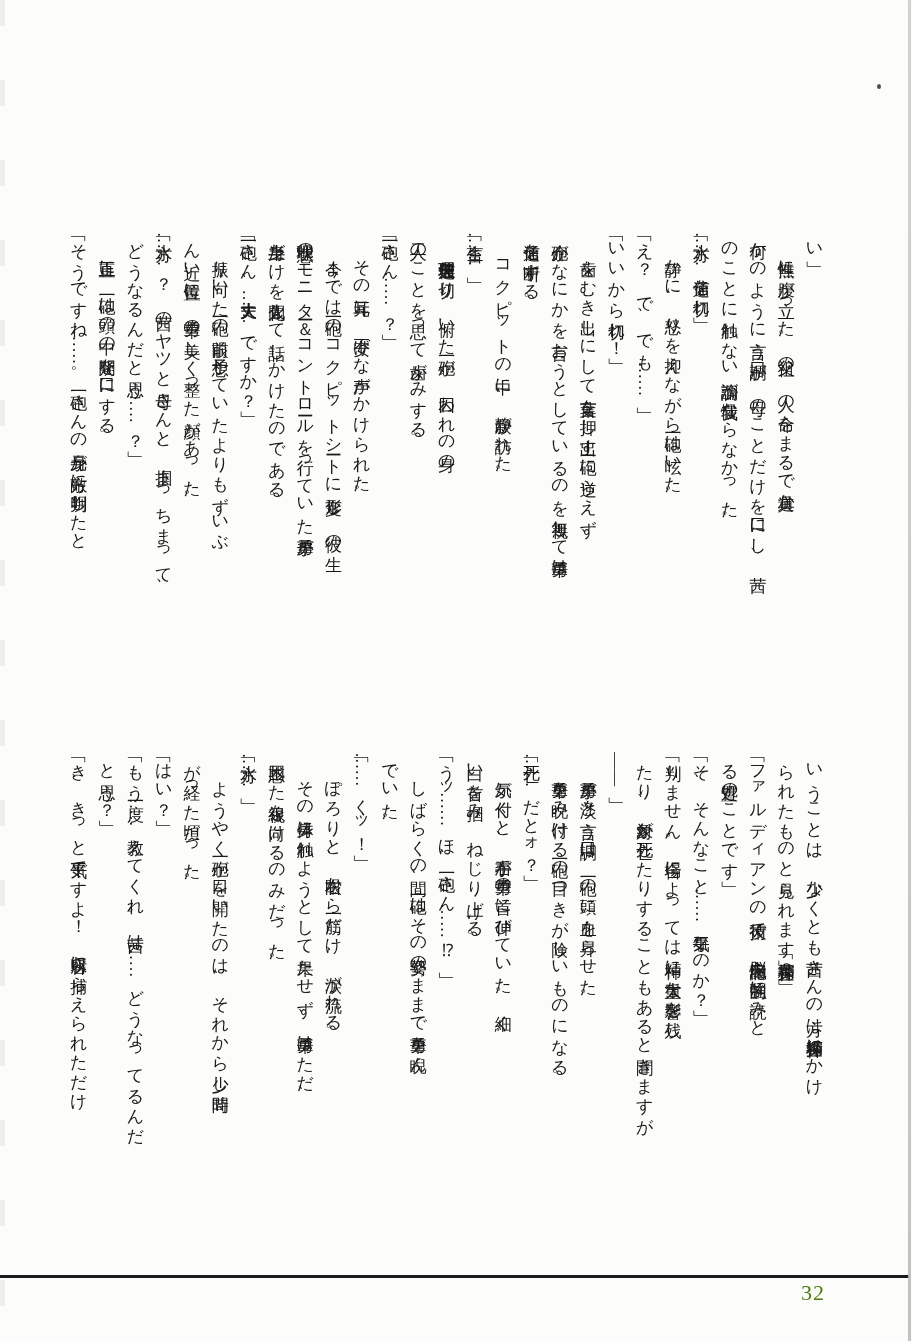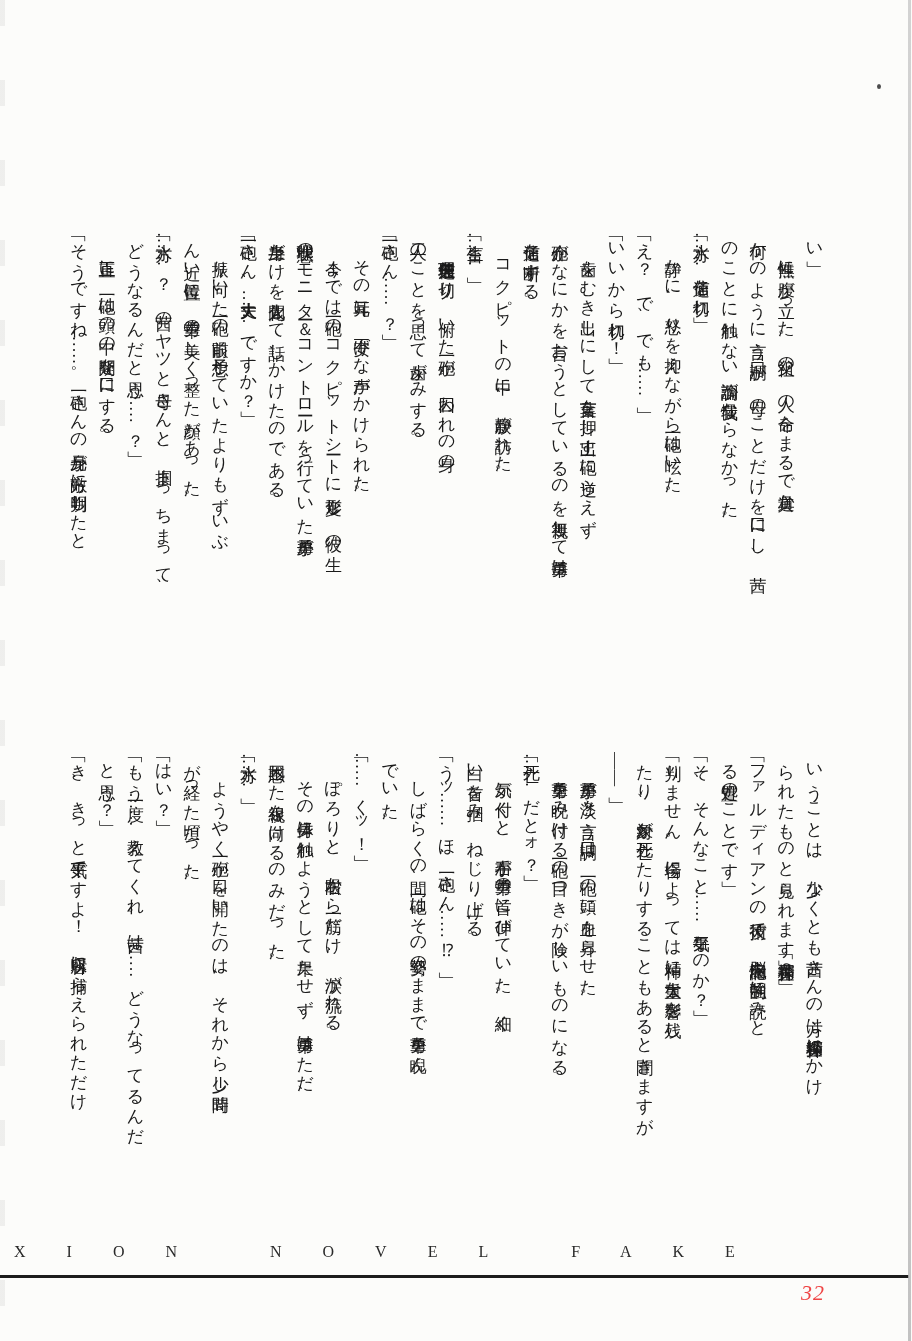--- a/index.html
+++ b/index.html
@@ -38,23 +38,22 @@
   }
   .footer-title span{letter-spacing:41px;}
   .footer-title .w1{margin-right:52px;}
   .footer-title .w2{margin-right:42px;}
   .footer-rule{
     position:absolute;left:0;top:1275px;
     width:909px;height:3px;background:#1c1c1c;
   }
   .page-number{
     position:absolute;left:801px;top:1280px;
-    font-size:22px;color:#ef4444;
+    font-size:22px;color:#4d7c0f;
     letter-spacing:1px;
-    font-style:italic;
   }
   
   .scan-edge-right{
     position:absolute;right:1px;top:0;width:3px;height:1341px;
     background:linear-gradient(to bottom,#cbcbcb,#b8b8b8);
     opacity:.85;
   }
   .scan-edge-left{
     position:absolute;left:0;top:0;width:5px;height:1341px;
     background:repeating-linear-gradient(
@@ -128,23 +127,20 @@
       <p class="vline">困惑した視線を向けるのみだった。</p>
       <p class="vline">「水方……」</p>
       <p class="vline indent">ようやく砲一が口を開いたのは、それから少し時間</p>
       <p class="vline">が経った頃だった。</p>
       <p class="vline">「はい？」</p>
       <p class="vline">「もう一度……教えてくれ。茜は……どうなってるんだ</p>
       <p class="vline">と思う？」</p>
       <p class="vline">「き、きっと平気ですよ！　収容所に捕らえられただけ</p>
     </div>
 
-  <div class="footer-title">
-    <span class="w1">XION</span><span class="w2">NOVEL</span><span class="w3">FAKE</span>
-  </div>
 
   <div class="footer-rule"></div>
 
   <div class="page-number">32</div>
 
   <div class="speck"></div>
 
   <div class="scan-edge-right"></div>
 
 </div>

